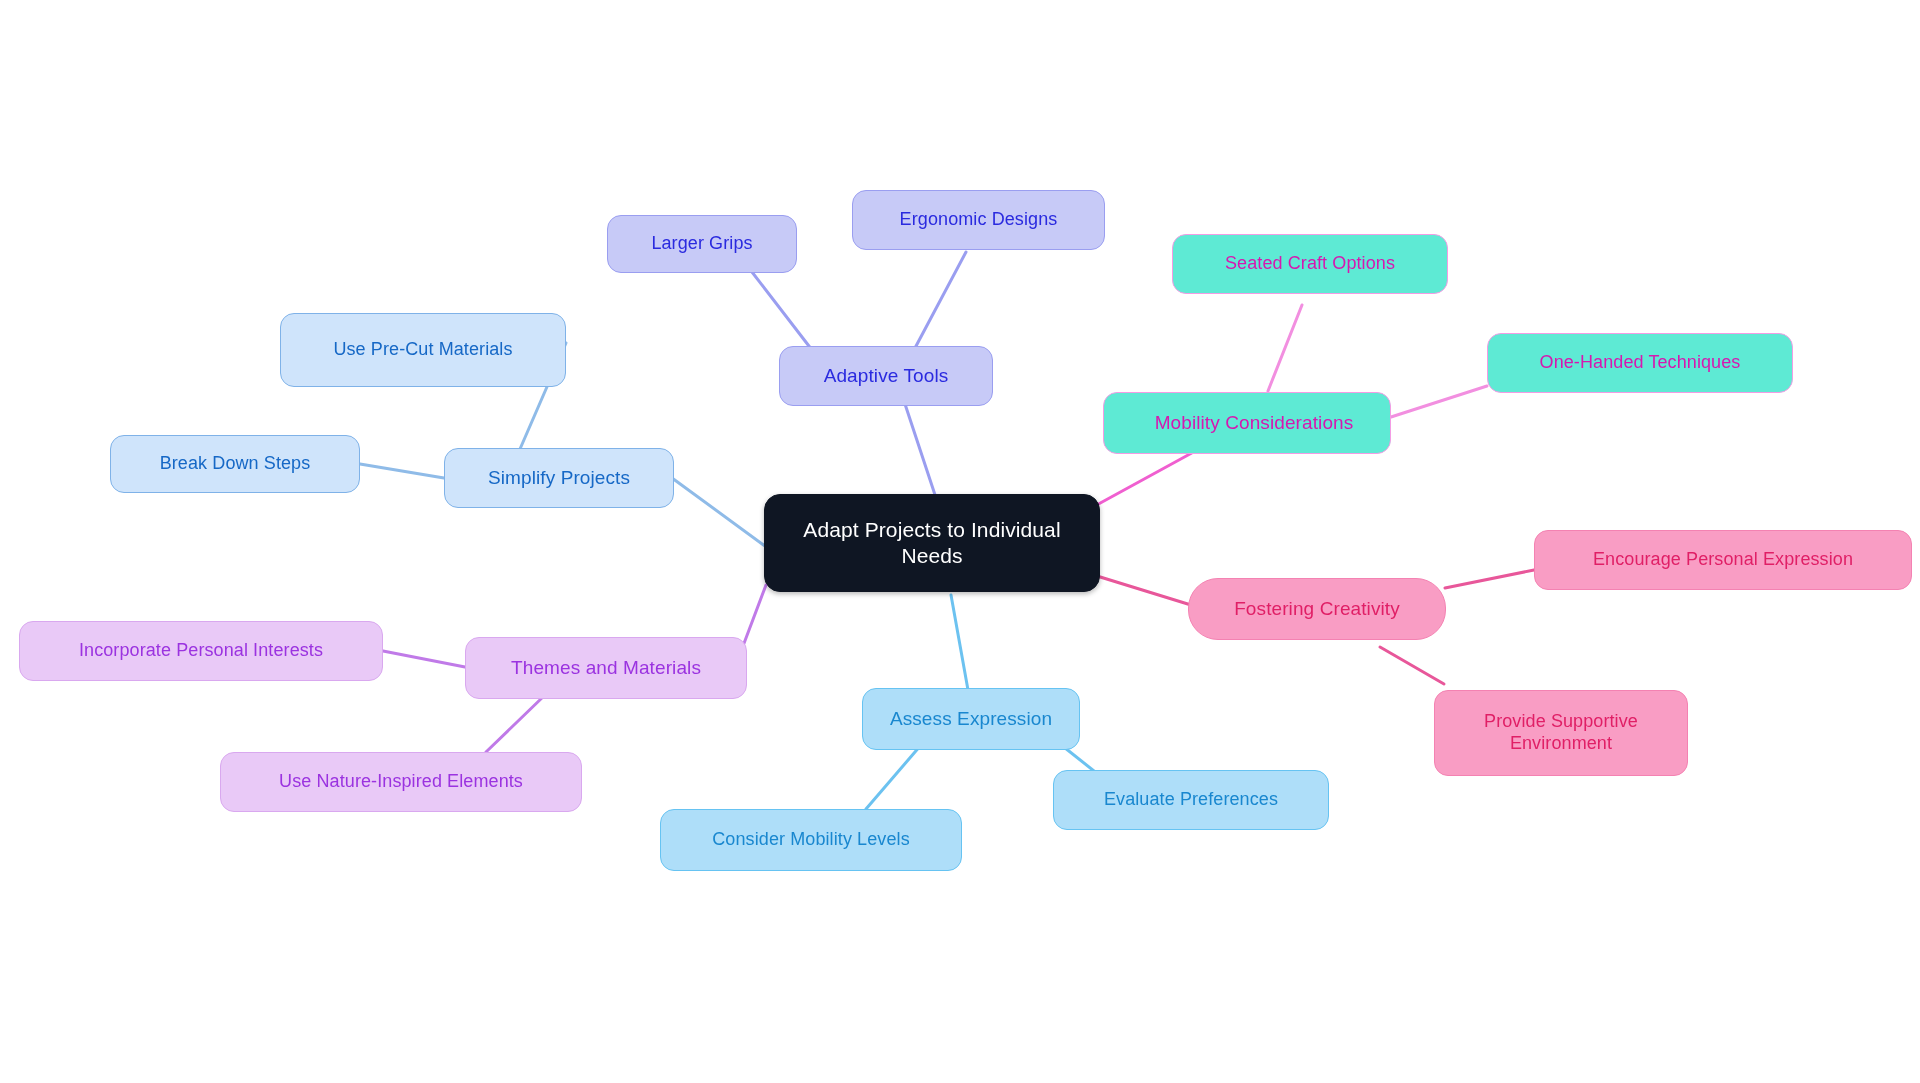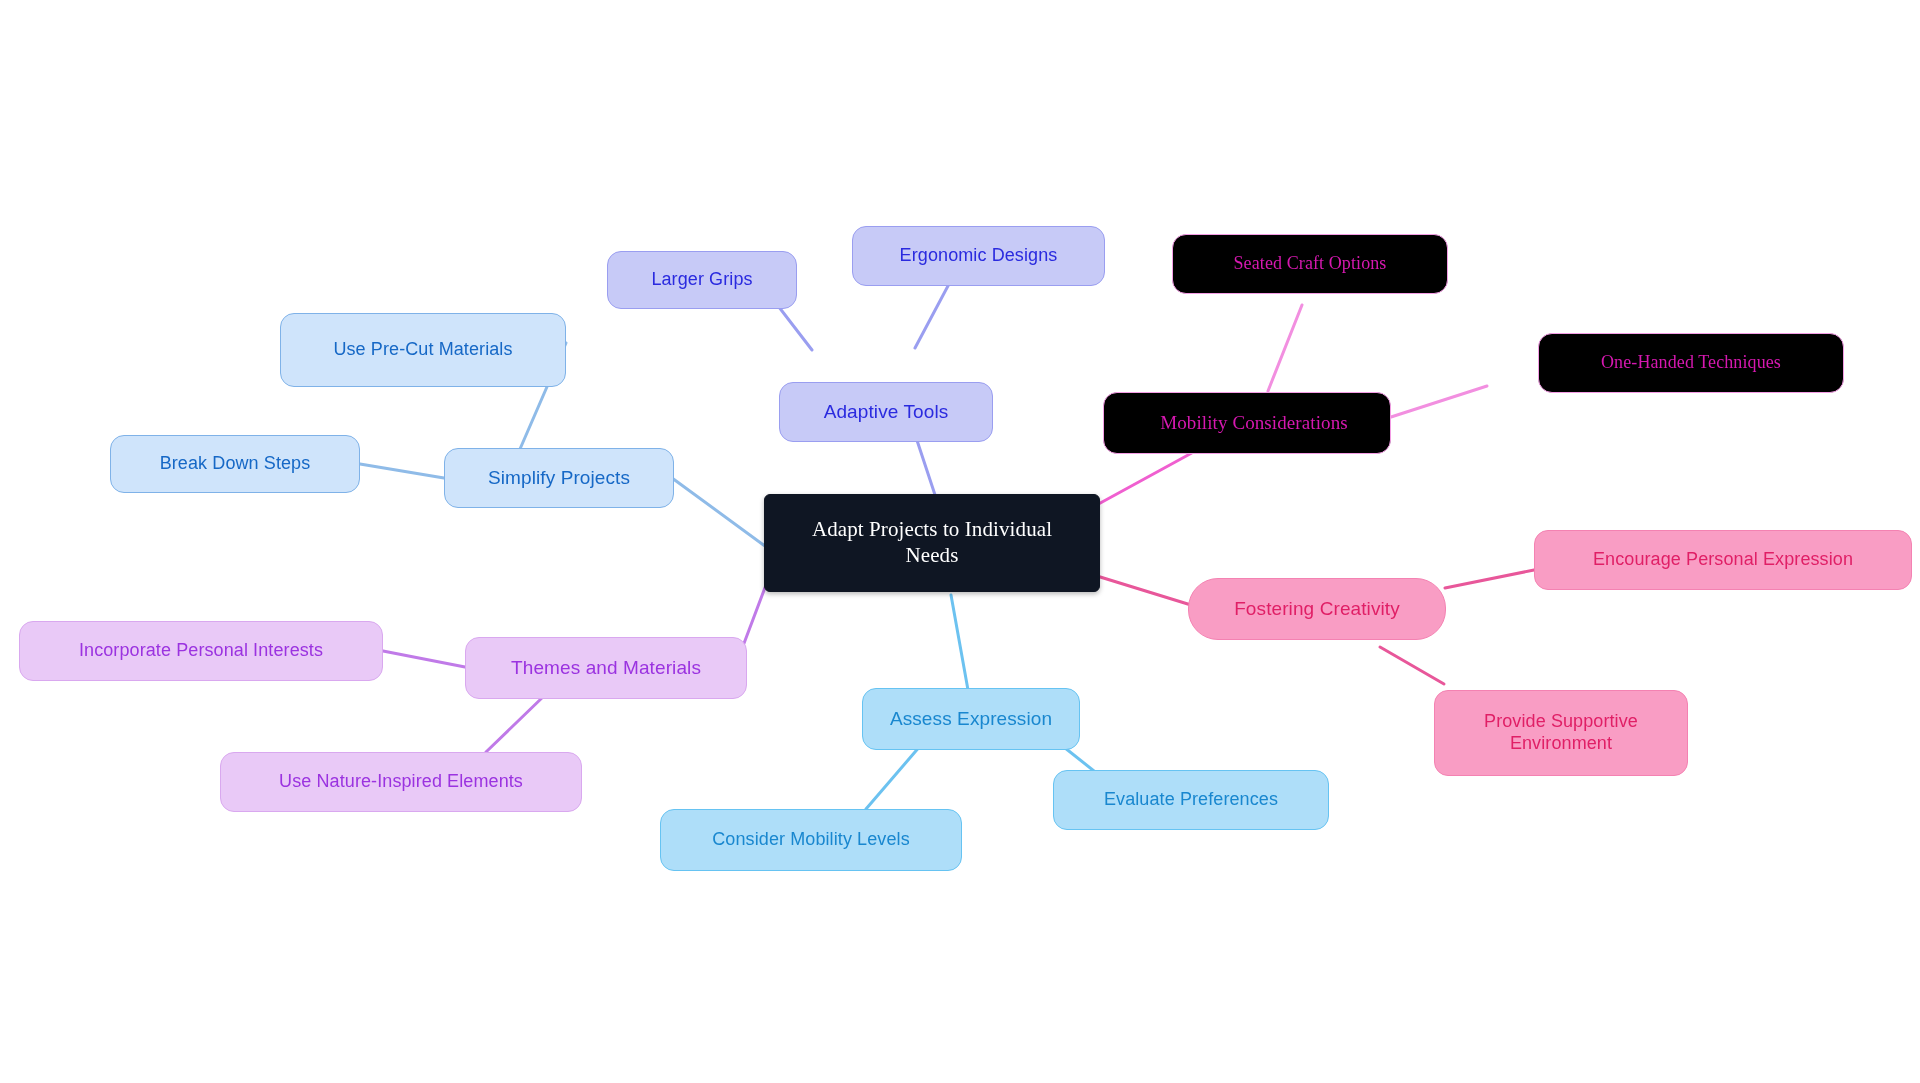--- a/index.html
+++ b/index.html
@@ -33,32 +33,31 @@
     border-width:1.5px;
     line-height:1.22;
     white-space:pre-line;
     letter-spacing:0.1px;
     z-index:2;
   }
   .node-root{
     background:#0f1623;
     border-color:#0f1623;
     color:#ffffff;
-    border-radius:6px;
+    border-radius:16px;
     font-size:21px;
     font-weight:400;
     box-shadow:0 2px 5px rgba(0,0,0,.28);
-    font-family:Liberation Serif, serif;
   }
   
   .c-blue      {background:#cfe4fb;border-color:#7fb2e8;color:#1668c6;}
   
-  .c-peri      {background:#c7caf7;border-color:#9a9ef0;color:#2a2adf;margin-top:36px;}
+  .c-peri      {background:#c7caf7;border-color:#9a9ef0;color:#2a2adf;}
   
-  .c-pink      {background:#000000;border-color:#f39ce4;color:#d618b0;font-family:Liberation Serif, serif;}
+  .c-pink      {background:#5eead4;border-color:#f39ce4;color:#d618b0;}
   
   .c-rose      {background:#f99dc4;border-color:#f482b2;color:#e01f66;}
   
   .c-orchid    {background:#e9c9f7;border-color:#d9a8ef;color:#9b33e0;}
   
   .c-sky       {background:#aedef9;border-color:#66c3f2;color:#1987cf;}
 
   .node-l1{font-size:19px;}
   .node-l2{font-size:18px;}
 </style>
@@ -118,21 +117,21 @@
   <div class="node node-l1 c-peri" style="left:779px;top:346px;width:214px;height:60px;">Adaptive Tools</div>
 
   <div class="node node-l2 c-peri" style="left:607px;top:215px;width:190px;height:58px;">Larger Grips</div>
 
   <div class="node node-l2 c-peri" style="left:852px;top:190px;width:253px;height:60px;">Ergonomic Designs</div>
 
   <div class="node node-l1 c-pink" style="left:1103px;top:392px;width:288px;height:62px;padding-left:14px;">Mobility Considerations</div>
 
   <div class="node node-l2 c-pink" style="left:1172px;top:234px;width:276px;height:60px;">Seated Craft Options</div>
 
-  <div class="node node-l2 c-pink" style="left:1538px;top:333px;width:306px;height:60px;">One-Handed Techniques</div>
+  <div class="node node-l2 c-pink" style="left:1487px;top:333px;width:306px;height:60px;">One-Handed Techniques</div>
 
   <div class="node node-l1 c-rose" style="left:1188px;top:578px;width:258px;height:62px;border-radius:30px;">Fostering Creativity</div>
 
   <div class="node node-l2 c-rose" style="left:1534px;top:530px;width:378px;height:60px;">Encourage Personal Expression</div>
 
   <div class="node node-l2 c-rose" style="left:1434px;top:690px;width:254px;height:86px;">Provide Supportive
 Environment</div>
 
   <div class="node node-l1 c-orchid" style="left:465px;top:637px;width:282px;height:62px;">Themes and Materials</div>
 

